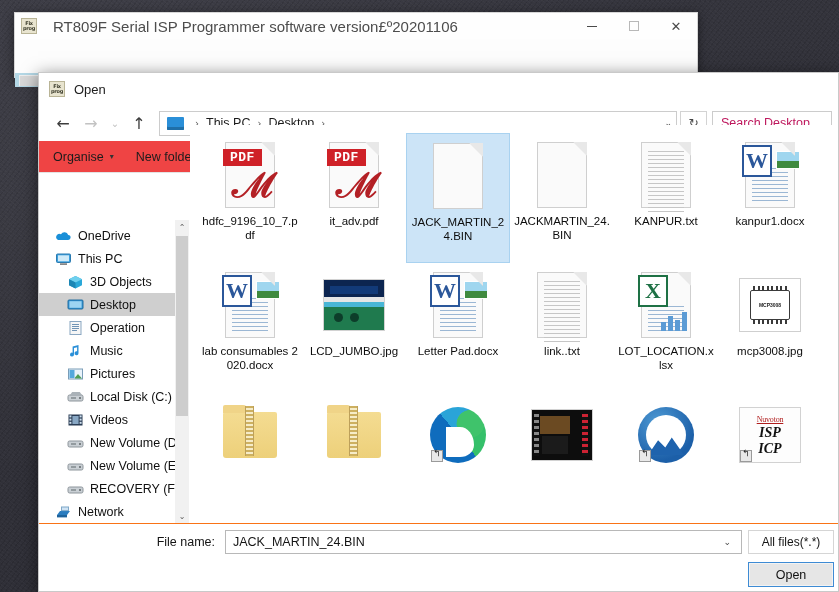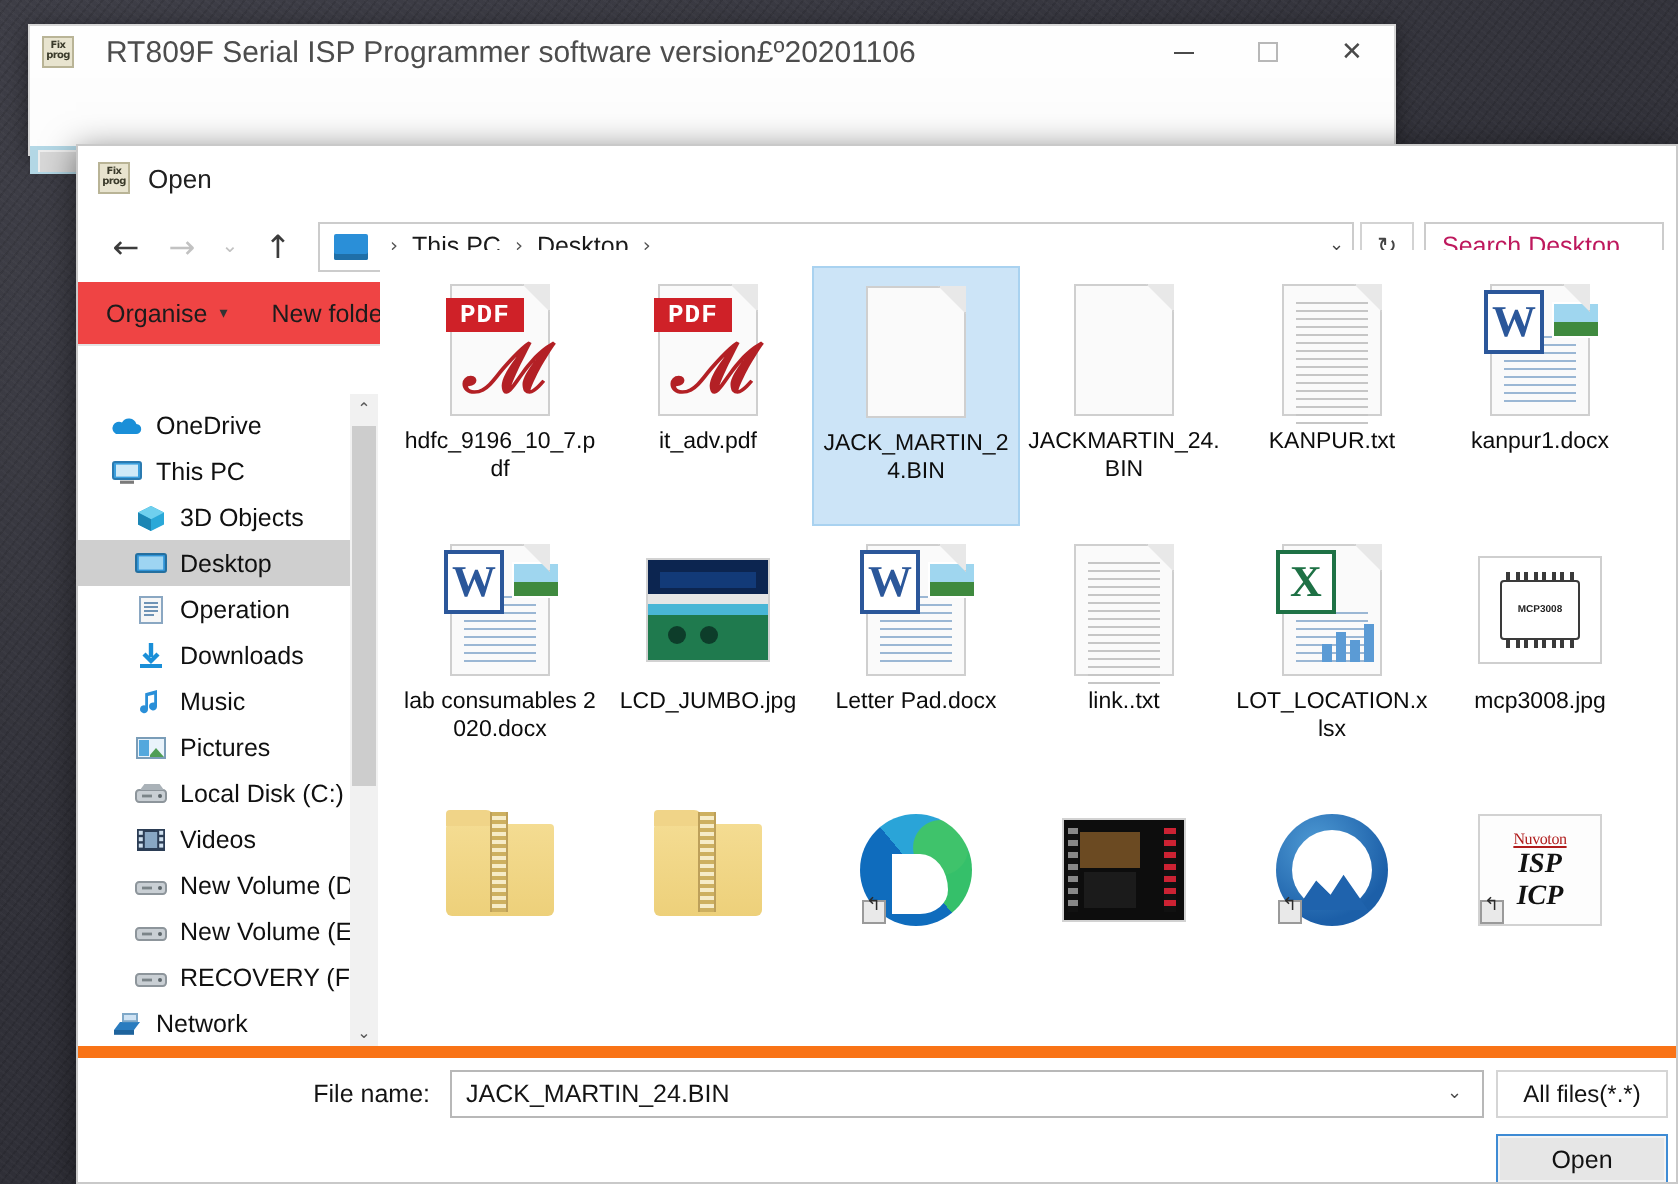--- a/index.html
+++ b/index.html
@@ -360,21 +360,21 @@
     font-family: "Liberation Sans", sans-serif;
   }
   .chip-pins { position:absolute; left:2px; right:2px; display:flex; justify-content:space-between; }
   .chip-pins i { width:2px; height:5px; background:#3a3a3a; display:block; }
   .chip-pins.top { top:-5px; }
   .chip-pins.bot { bottom:-5px; }
 
   
   #dlg-footer {
     flex: 0 0 68px; background: #fff;
-    border-top: 6px solid #f97316;
+    border-top: 1px solid #f97316;
     position: relative;
   }
   #filename-row {
     position: absolute; left: 0; right: 0; top: 6px;
     height: 24px; display: flex; align-items: center;
   }
   #filename-label {
     width: 186px; text-align: right; padding-right: 10px;
     font-size: 12.5px; color: #141414;
   }
@@ -515,27 +515,20 @@
                   <rect x="5" y="4" width="7" height="1"></rect>
                   <rect x="5" y="6" width="7" height="1"></rect>
                   <rect x="5" y="8" width="7" height="1"></rect>
                   <rect x="5" y="10" width="5" height="1"></rect>
                 </g>
               </svg></span>
             <span>Operation</span>
           </div>
           <div class="tree-item indent">
             <span class="tree-ico"><svg width="17" height="16" viewBox="0 0 17 16">
-                <path d="M8.5 1.5v7M5 7l3.5 3.5L12 7" stroke="#1a8fd8" stroke-width="2.2" fill="none"></path>
-                <rect x="3" y="12" width="11" height="2" fill="#1a8fd8"></rect>
-              </svg></span>
-            <span>Downloads</span>
-          </div>
-          <div class="tree-item indent">
-            <span class="tree-ico"><svg width="17" height="16" viewBox="0 0 17 16">
                 <path d="M11.5 2v8.2a2 2 0 1 1-1.4-1.9V4.2L7 5v6.6a2 2 0 1 1-1.4-1.9V3.6z" fill="#2a8fd8"></path>
               </svg></span>
             <span>Music</span>
           </div>
           <div class="tree-item indent">
             <span class="tree-ico"><svg width="17" height="16" viewBox="0 0 17 16">
                 <rect x="1.5" y="3" width="14" height="10" fill="#e9f3fb" stroke="#7a9db8"></rect>
                 <rect x="2.5" y="4" width="5" height="8" fill="#53a8dd"></rect>
                 <path d="M8 11.5l3-3.5 4 4.5H8z" fill="#4f9e55"></path>
               </svg></span>

